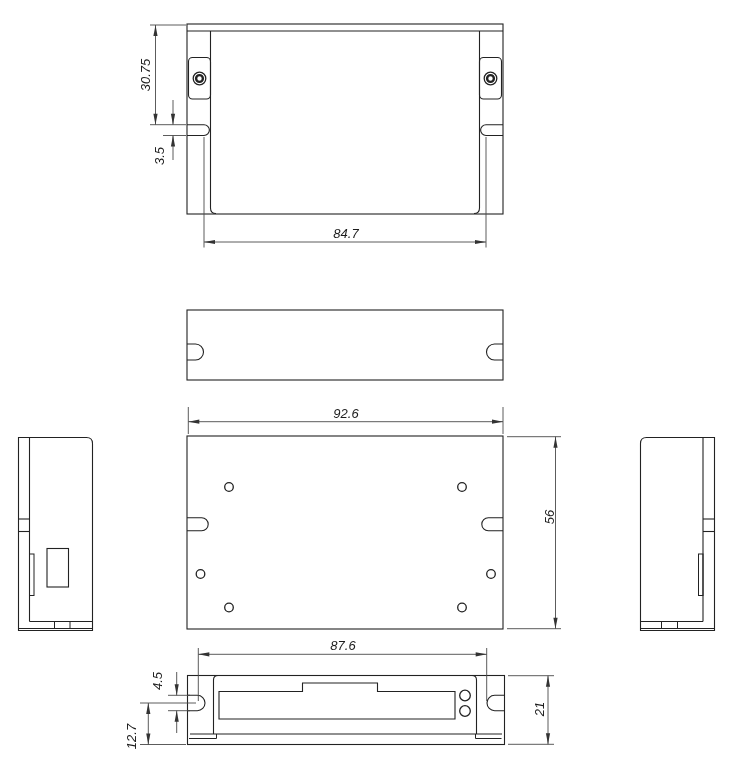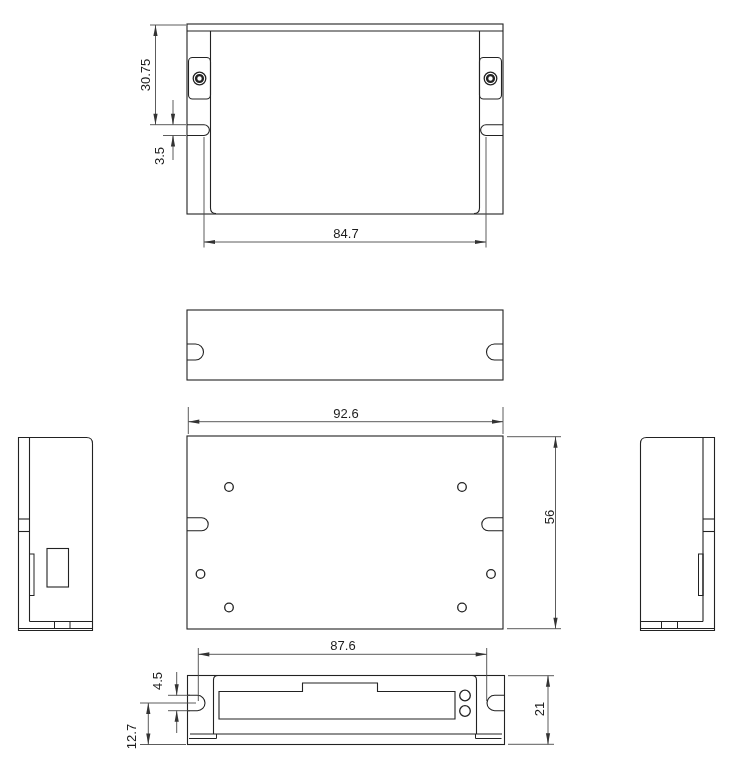--- a/index.html
+++ b/index.html
@@ -1,17 +1,17 @@
 <!DOCTYPE html>
 <html style="--background: #ffffff; --line: #222222; --dim: #4a4a4a;"><head>
 <meta charset="utf-8">
 <style>
   :root { --bg:#ffffff; --line:#222222; --dim:#4a4a4a; }
   html,body { margin:0; padding:0; background:var(--bg); }
-  .stage { position:relative; width:640px; height:767px; background:var(--bg); }
+  .stage { position:relative; width:640px; height:767px; background:var(--bg);font-style:italic; }
   svg { display:block; }
   .b  { fill:none; stroke:var(--line); stroke-width:1.1; stroke-linecap:butt; }
   .b2 { fill:none; stroke:var(--line); stroke-width:1; }
   .hole { fill:none; stroke:var(--line); stroke-width:1.3; }
   .holeBold { fill:none; stroke:var(--line); stroke-width:2.4; }
   .d  { fill:none; stroke:var(--dim); stroke-width:0.9; }
   .dt { fill:#1c1c1c; font-family:"Liberation Sans", sans-serif; font-size:13px; text-anchor:middle; }
 </style>
 </head>
 <body>

